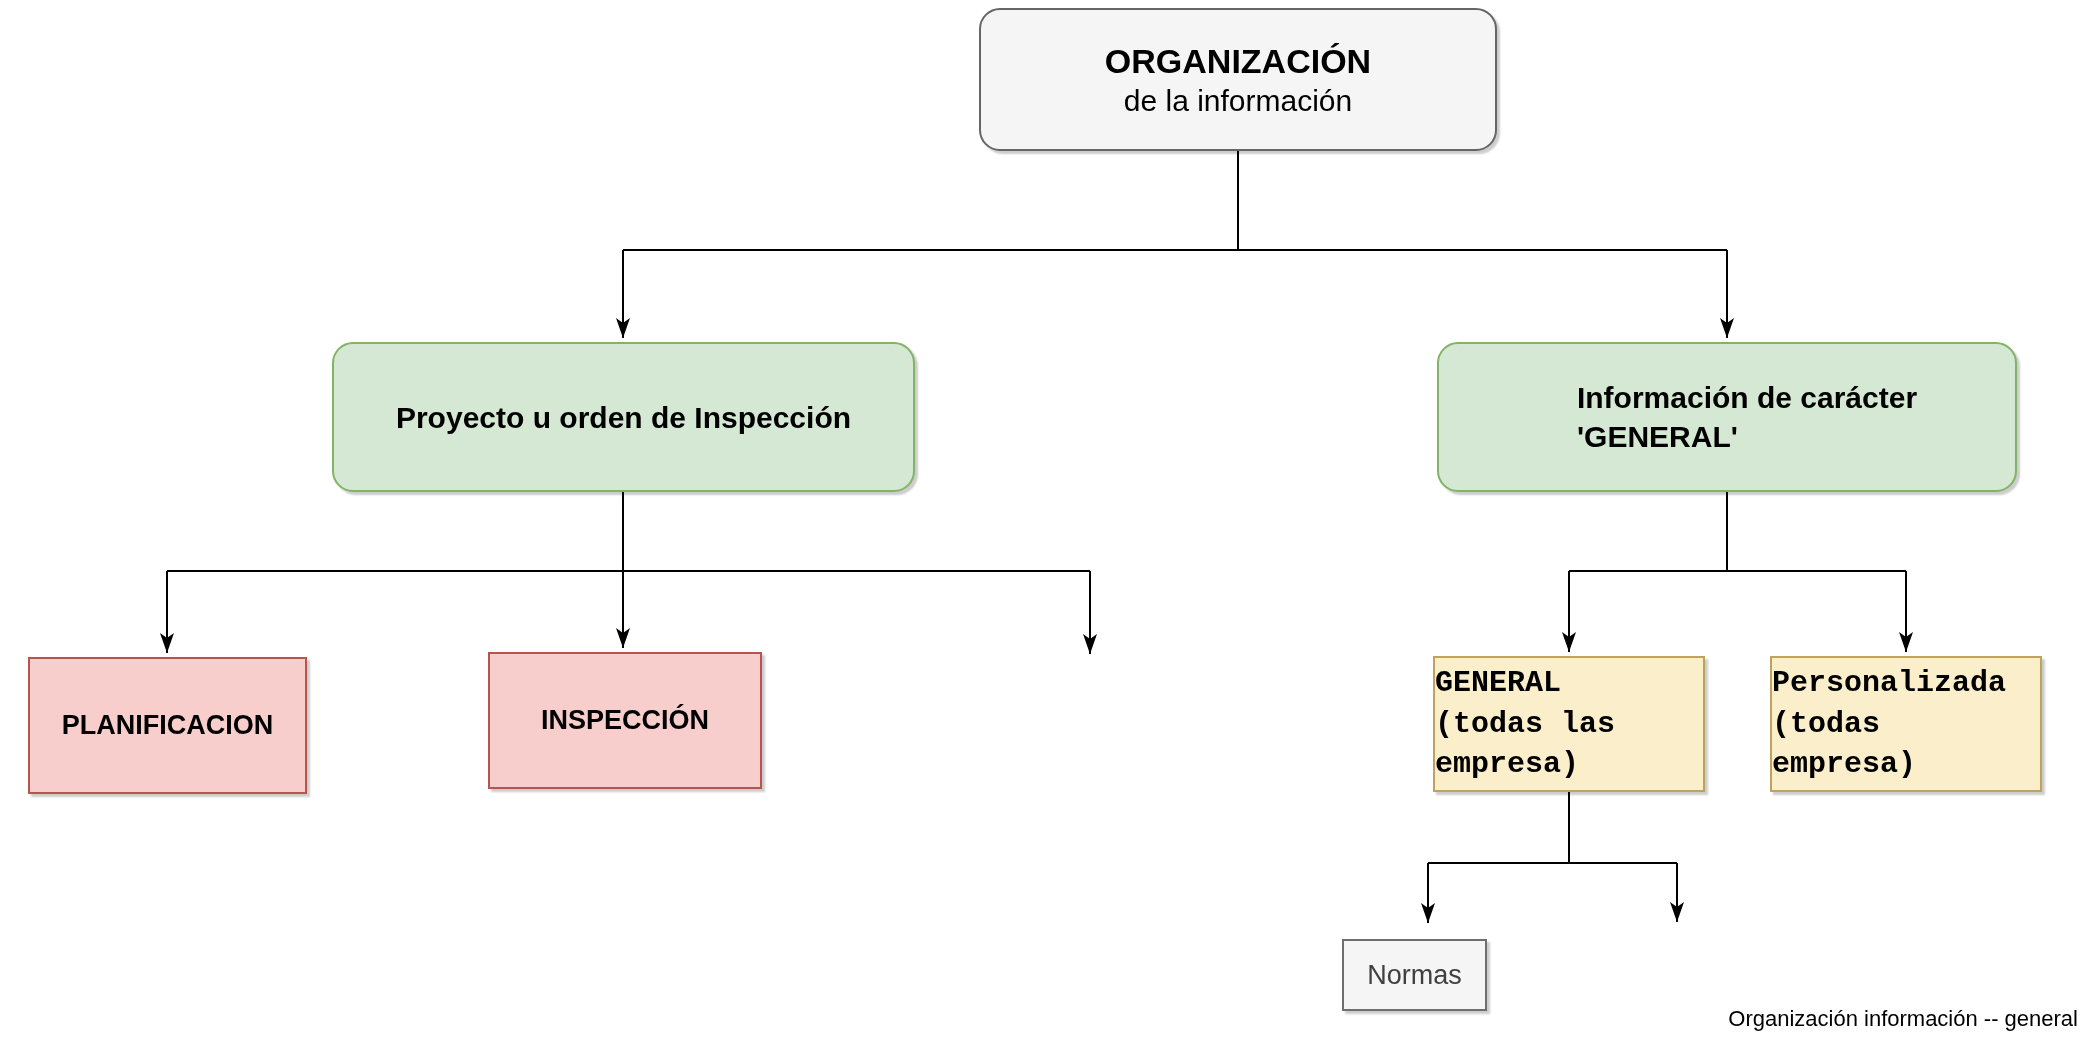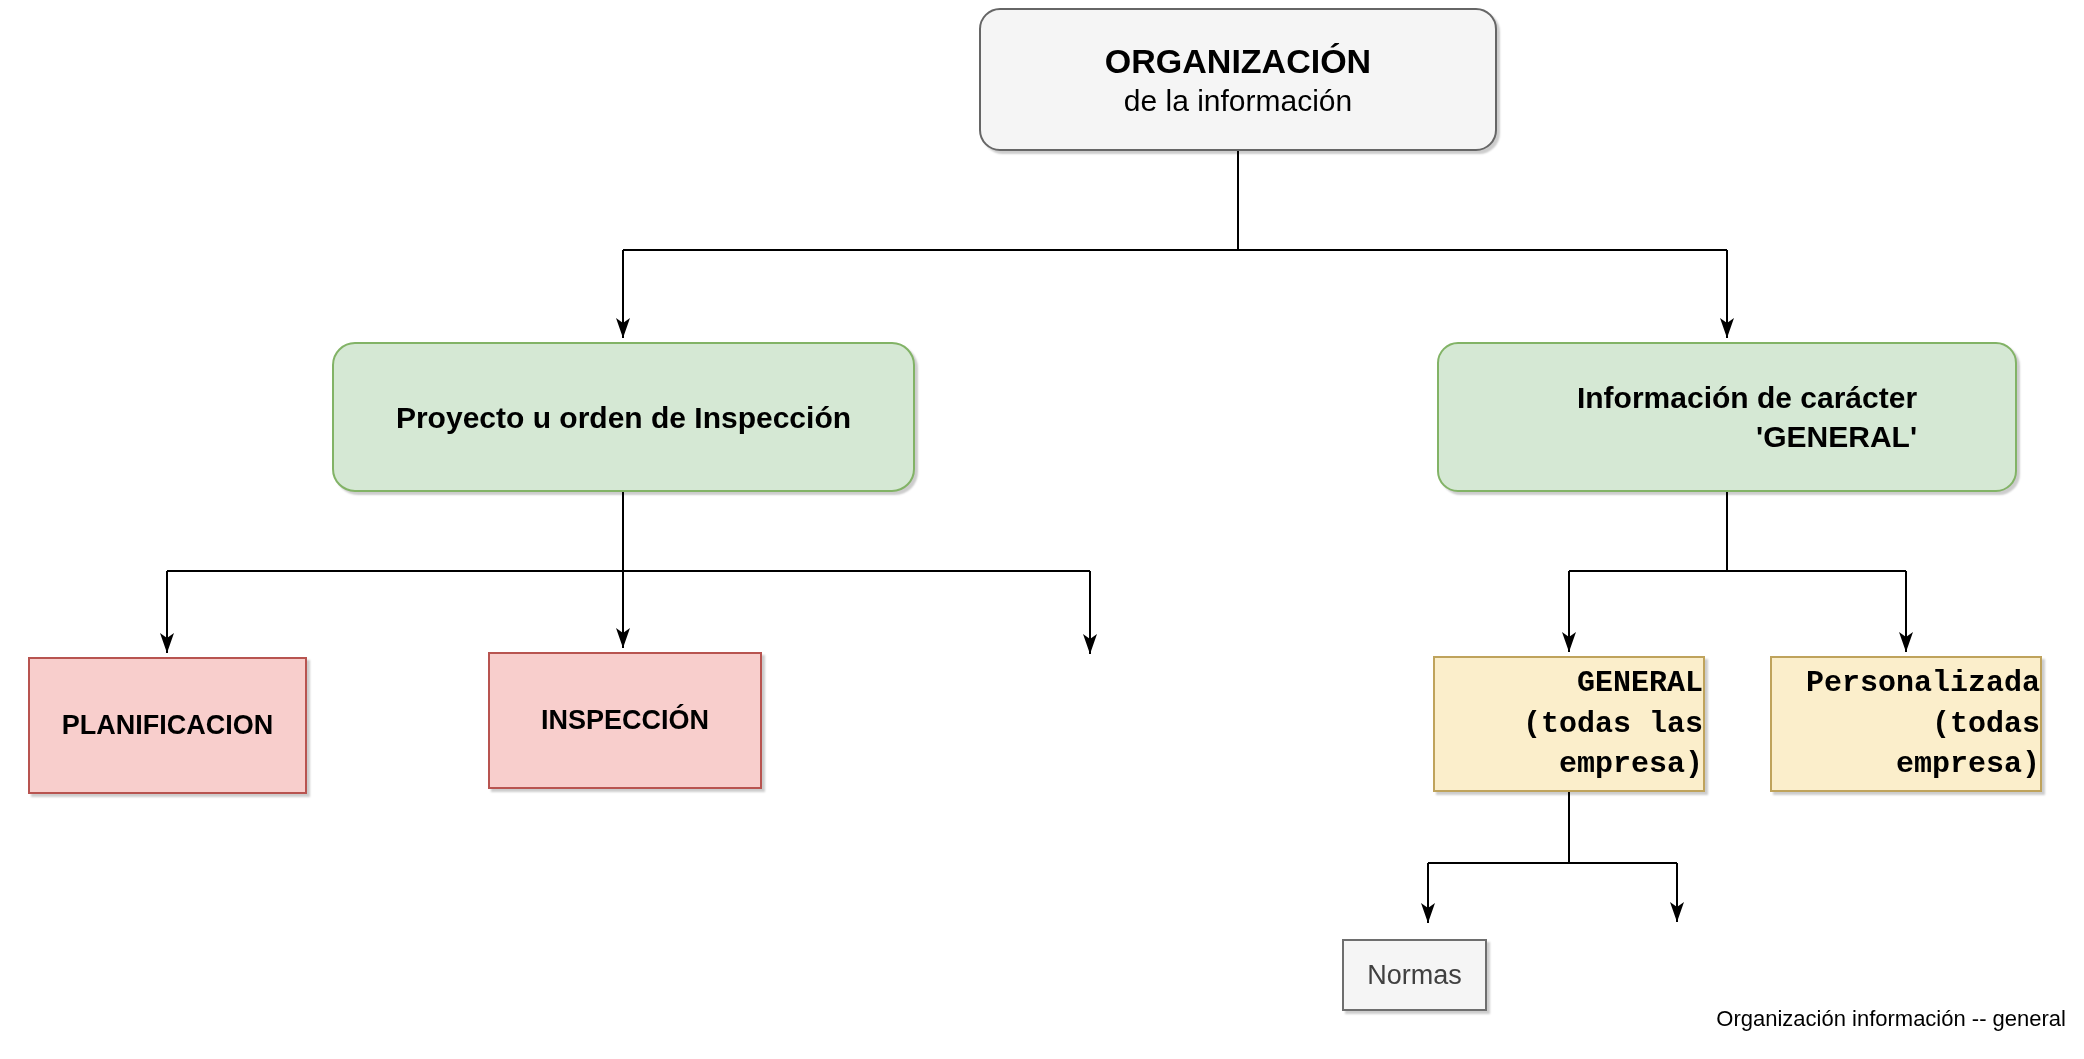--- a/index.html
+++ b/index.html
@@ -12,44 +12,44 @@
   }
   html,body{margin:0;padding:0;background:#ffffff;}
   .canvas{
     position:relative; width:2084px; height:1059px; background:#ffffff;
     font-family:"Liberation Sans","DejaVu Sans",sans-serif; overflow:hidden;
   }
   .wires{position:absolute;left:0;top:0;}
   .wire{stroke:var(--line);stroke-width:2;fill:none;}
   .node{
     position:absolute; display:flex; flex-direction:column;
-    align-items:center; justify-content:center; text-align:right;
+    align-items:center; justify-content:center; text-align:left;
     box-sizing:border-box; color:var(--text);
     box-shadow:3px 3px 2px rgba(0,0,0,0.20);
   }
   .rounded{border-radius:21px;}
   .root-box{left:979px;top:8px;width:518px;height:143px;background:var(--root_fill);border:2px solid var(--root_border);}
   .root-title{font-size:34px;font-weight:bold;line-height:1.25;}
   .root-subtitle{font-size:30px;line-height:1.25;}
   .green-box{background:var(--green_fill);border:2px solid var(--green_border);font-size:30px;font-weight:bold;line-height:1.3;}
-  .proyecto{left:332px;top:342px;width:583px;height:150px;border-radius:23px;}
+  .proyecto{left:332px;top:342px;width:583px;height:150px;}
   .informacion{left:1437px;top:342px;width:580px;height:150px;padding-left:40px;}
   .red-box{background:var(--red_fill);border:2px solid var(--red_border);font-size:27px;font-weight:bold;}
   .planificacion{left:28px;top:657px;width:279px;height:137px;}
   .inspeccion{left:488px;top:652px;width:274px;height:137px;}
   .resultados{left:953px;top:658px;width:275px;height:136px;}
   .yellow-box{background:var(--yellow_fill);border:2px solid var(--yellow_border);font-size:30px;font-weight:bold;line-height:1.35;font-family:Liberation Mono, monospace;}
   .general{left:1433px;top:656px;width:272px;height:136px;}
   .personalizada{left:1770px;top:656px;width:272px;height:136px;}
   .small-box{background:var(--small_fill);border:2px solid var(--small_border);font-size:27px;color:var(--small_text);line-height:1.2;}
   .normas{left:1342px;top:927px;width:145px;height:72px;margin-top:12px;}
   .modulos{left:1590px;top:926px;width:172px;height:73px;border-style:dashed;border-width:3px;}
   .multiline{white-space:pre-wrap;}
   .caption{
-    position:absolute; top:1006px; right:18px; font-size:22px; color:var(--text);
+    position:absolute; top:1006px; right:6px; font-size:22px; color:var(--text);
     text-align:center;
   }
 </style>
 </head>
 <body>
 
 <div class="canvas">
 
   <svg class="wires" width="2084" height="1059" viewBox="0 0 2084 1059">
     <defs>

